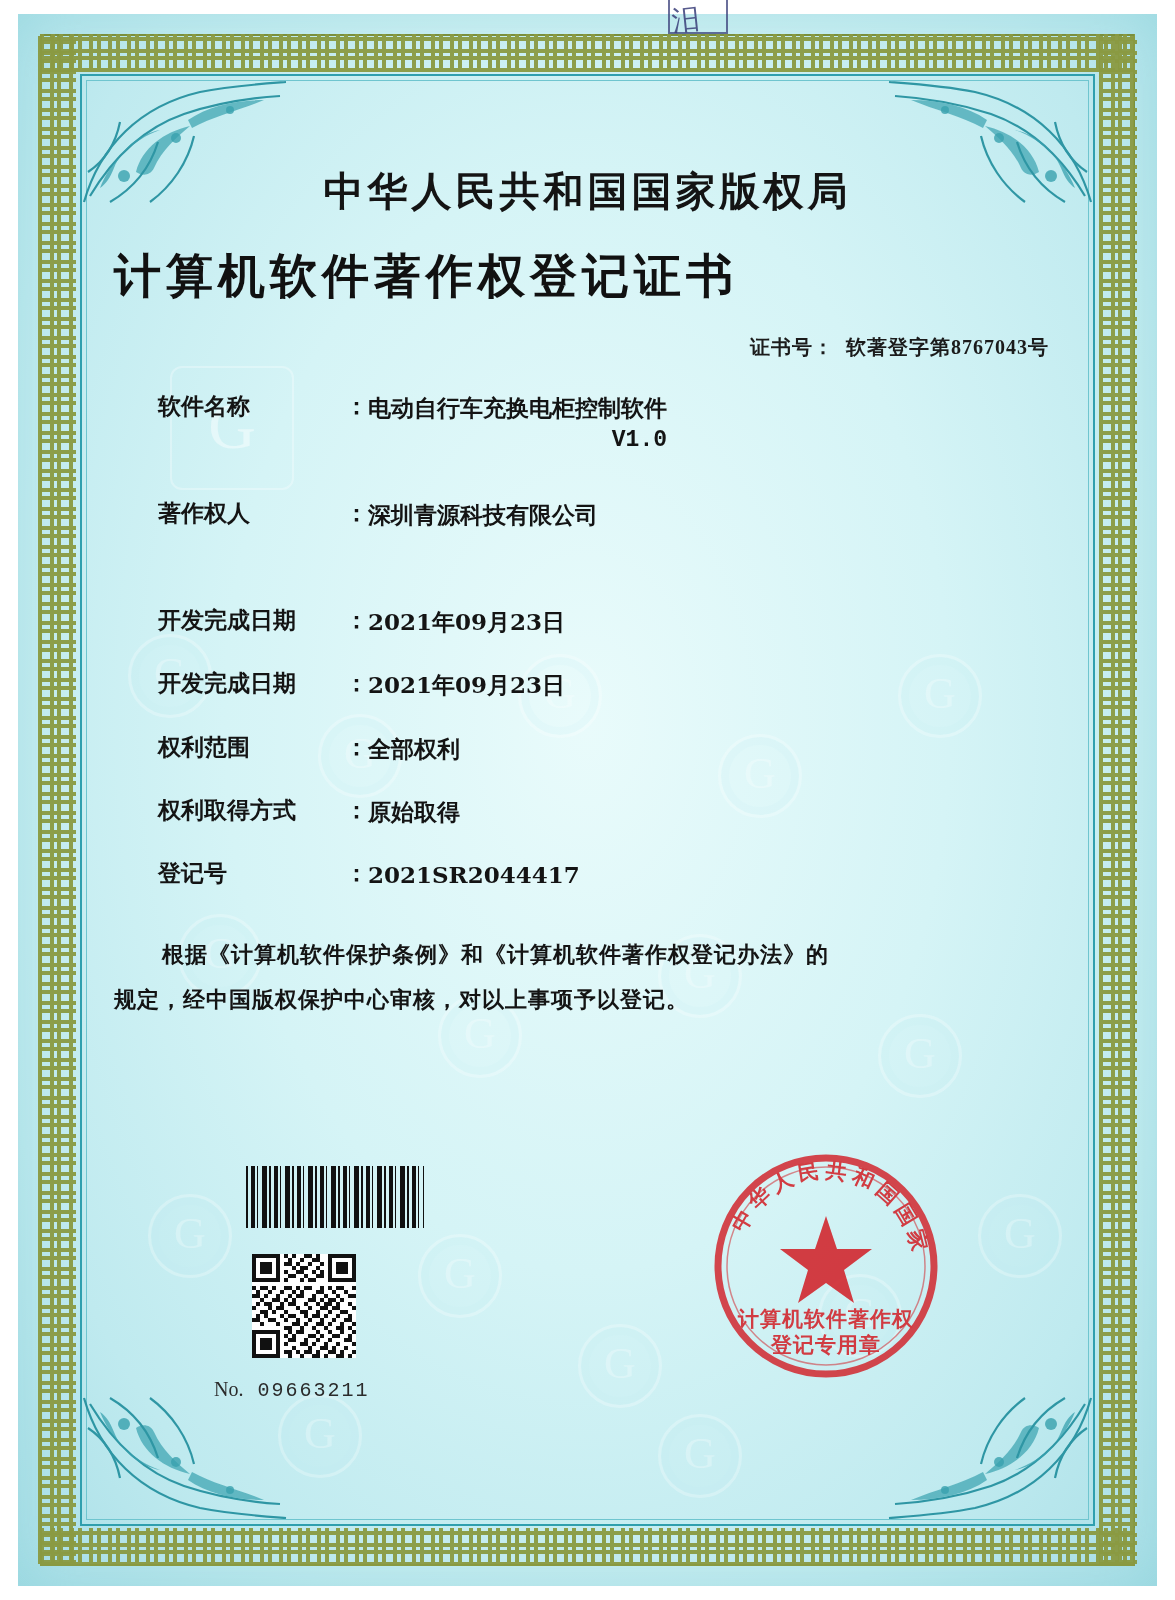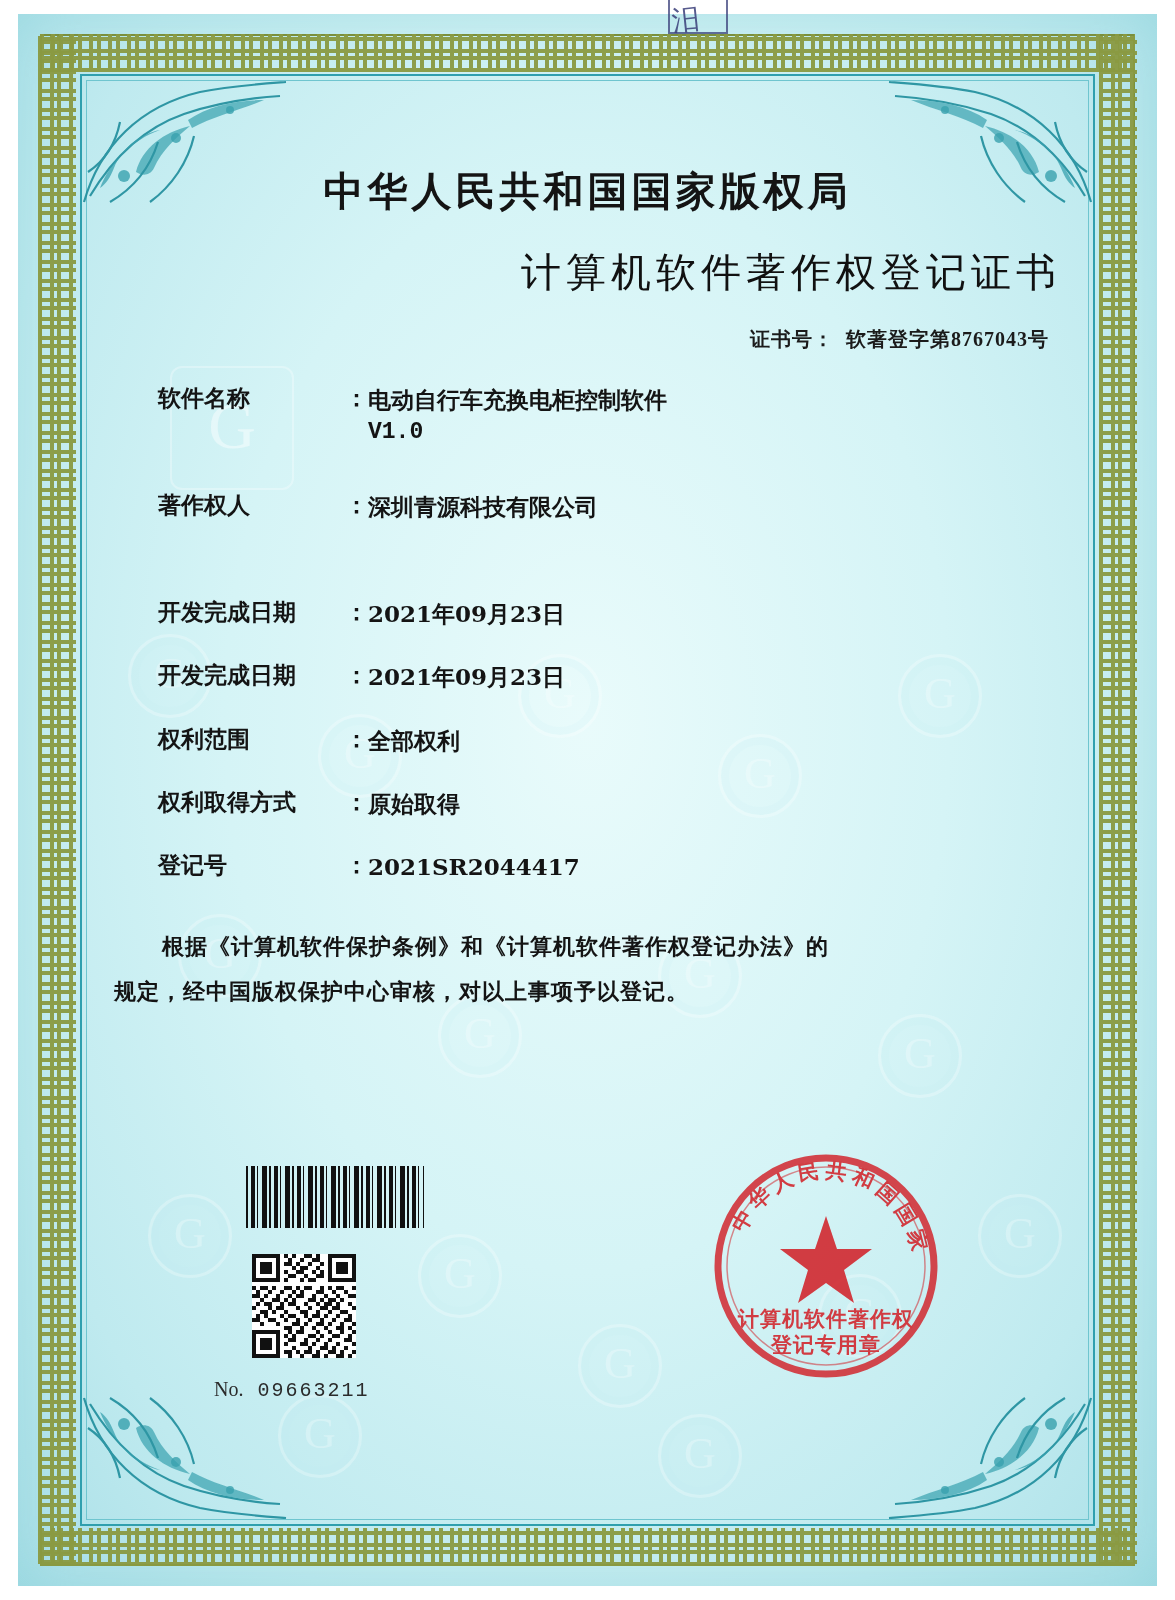--- a/index.html
+++ b/index.html
@@ -150,24 +150,24 @@
   .org-title {
     text-align: center;
     font-family: "DejaVu Serif", "Liberation Serif", serif;
     font-weight: bold;
     font-size: 40px;
     letter-spacing: 4px;
     color: #141414;
     margin-bottom: 26px;
   }
   .cert-title {
-    text-align: right;
+    text-align: left;
     font-family: "DejaVu Serif", "Liberation Serif", serif;
-    font-weight: normal;
-    font-size: 40px;
+    font-weight: bold;
+    font-size: 47px;
     letter-spacing: 5px;
     color: #111111;
   }
   .cert-no {
     margin-top: 26px;
     text-align: right;
     padding-right: 12px;
     font-family: "Liberation Serif", serif;
     font-size: 20px;
     font-weight: bold;
@@ -197,20 +197,21 @@
     display: flex;
     justify-content: space-between;
   }
   .key.spread::after { content: "："; }
   .row .val {
     font-family: "DejaVu Serif", "Liberation Serif", serif;
     font-weight: bold;
     font-size: 23px;
     color: #141414;
     line-height: 1.45;
+    text-align: right;
   }
   .val .mono {
     font-family: "Liberation Mono", monospace;
     font-weight: bold;
     letter-spacing: 0px;
   }
   .gap-lg { height: 56px; }
   .gap-md { height: 30px; }
   .row.tall { margin-bottom: 30px; margin-top: 8px; }
 

